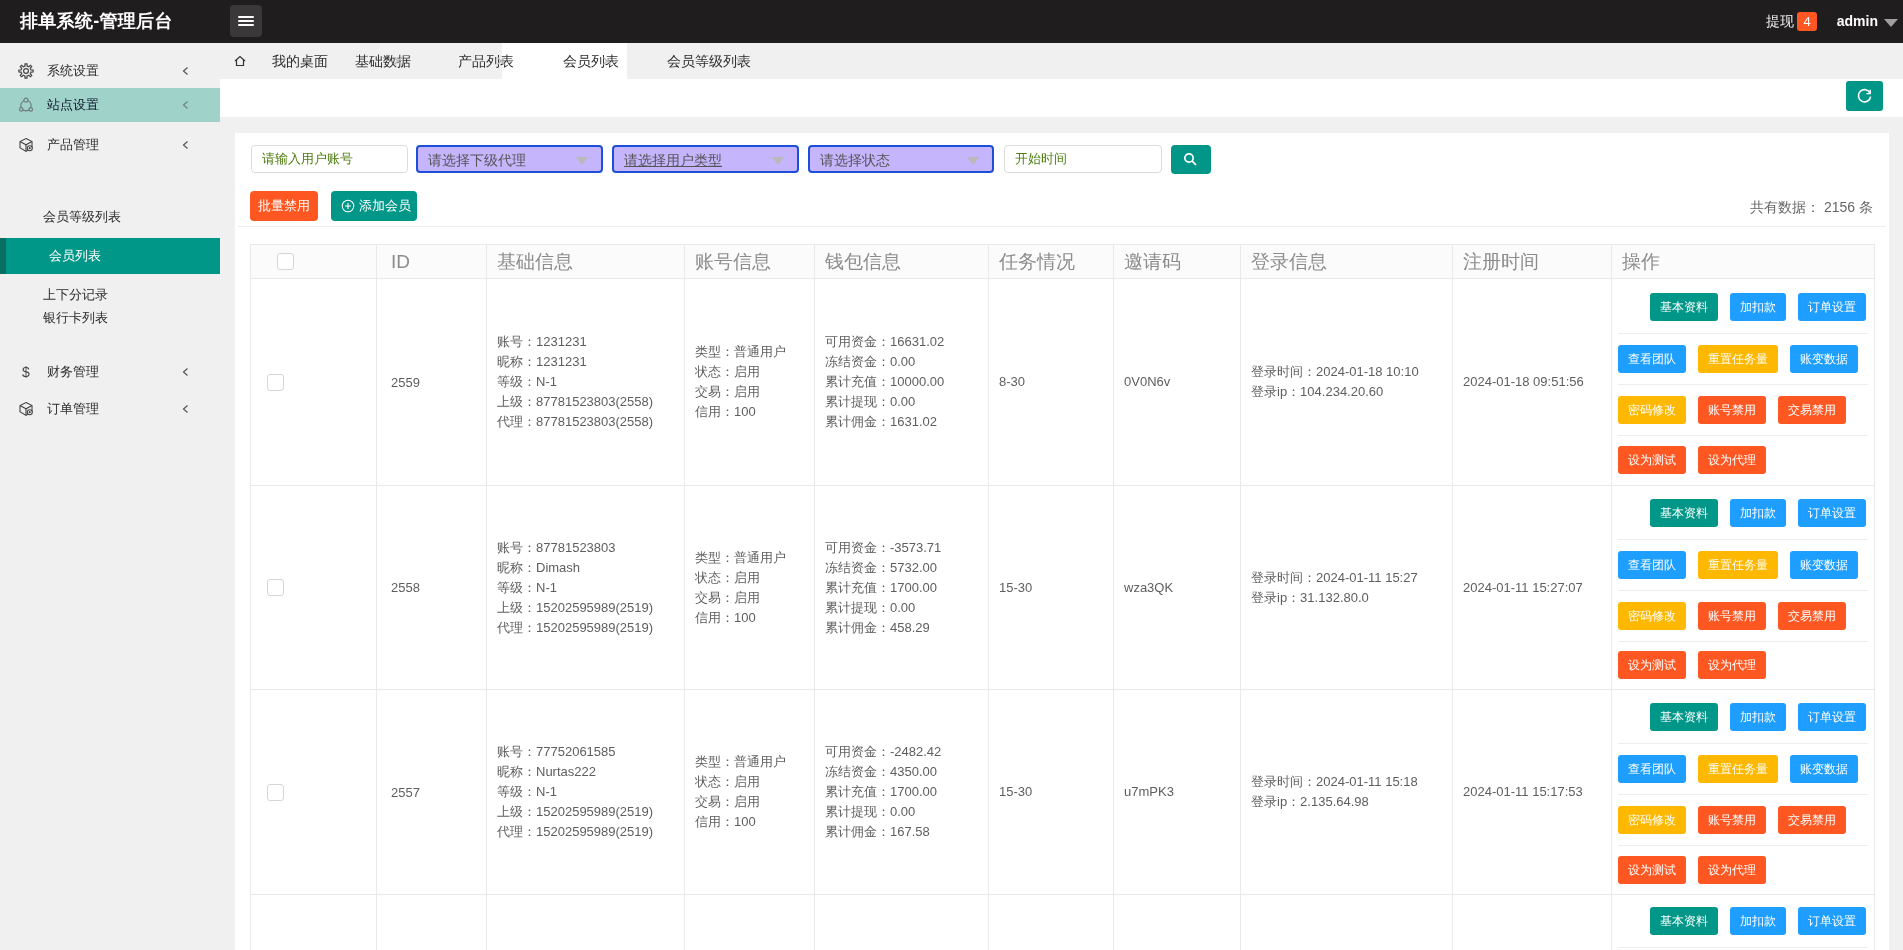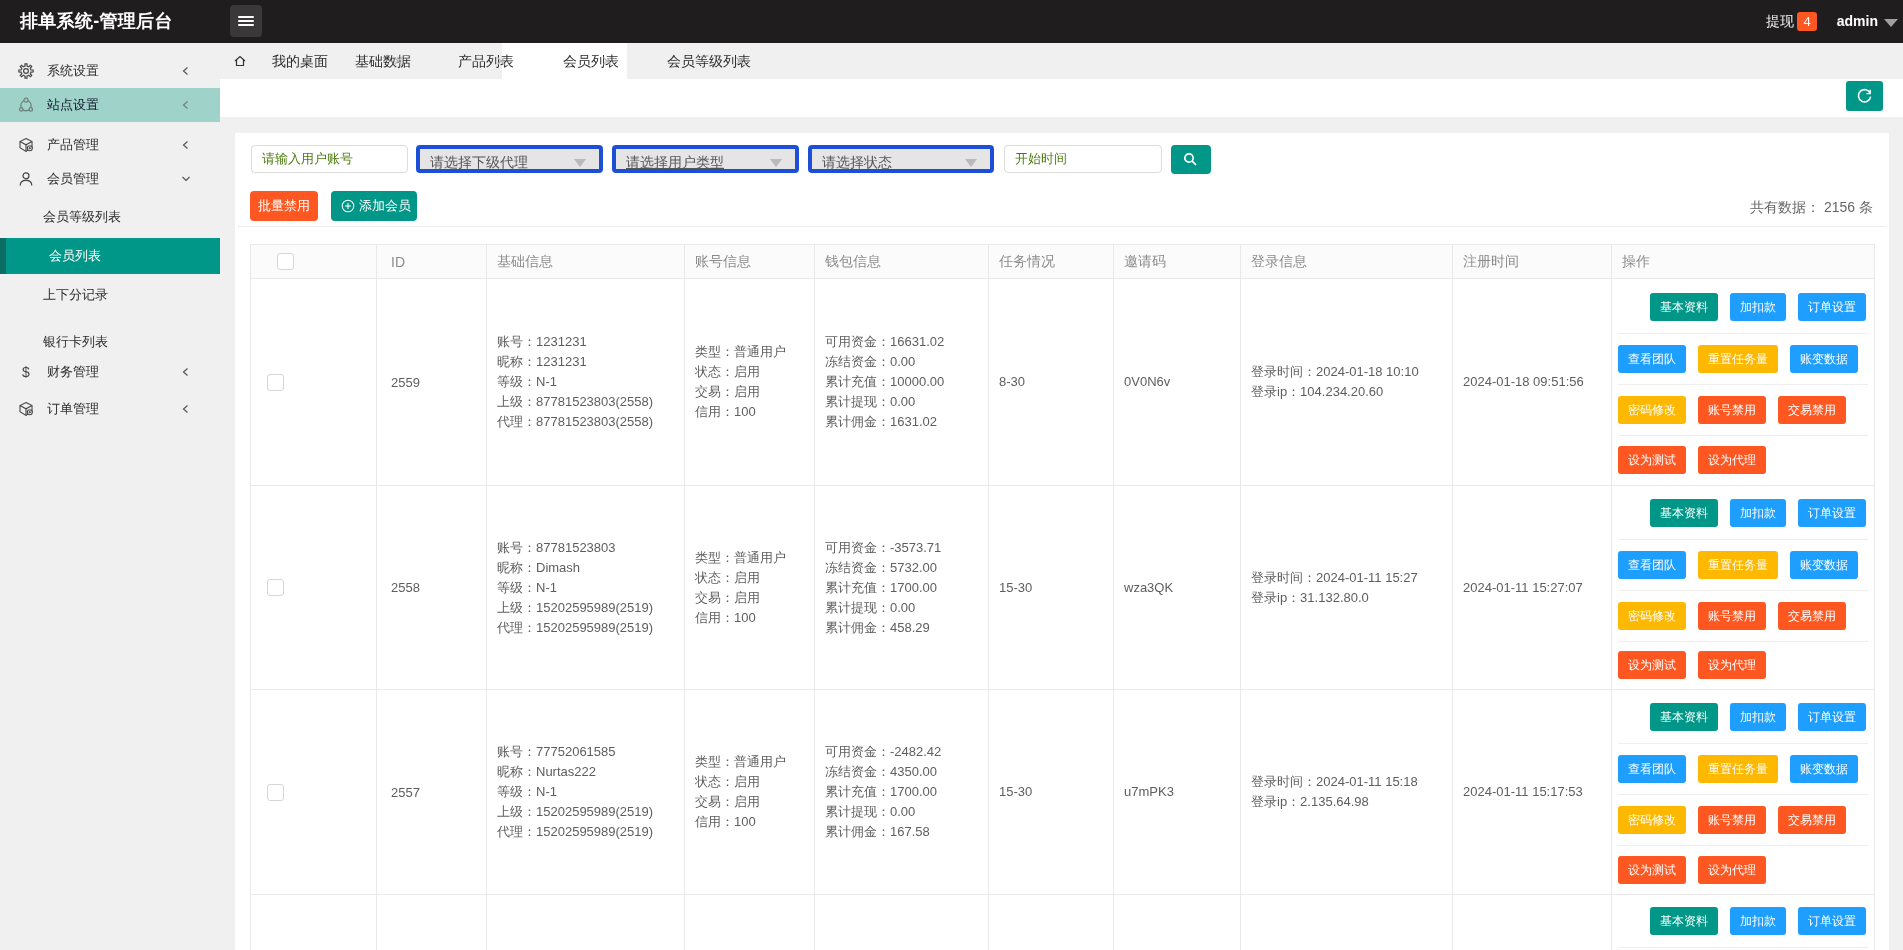--- a/index.html
+++ b/index.html
@@ -40,36 +40,36 @@
 
 
 .strip { position:absolute; left:220px; top:79px; width:1683px; height:38px; background:#fff; }
 .refreshbtn { position:absolute; left:1846px; top:81px; width:37px; height:30px; background:#009688; border-radius:3px; }
 .refreshbtn svg { position:absolute; left:10px; top:6px; }
 
 
 .panel { position:absolute; left:235px; top:133px; width:1654px; height:1100px; background:#fff; }
 
 .inp { position:absolute; top:12px; height:28px; border:1px solid #dcdcdc; border-radius:4px; background:#fff; font-size:13px; color:#4d7c0f; line-height:26px; padding-left:10px; }
-.sel { position:absolute; top:12px; height:28px; border:4px solid #1d4ed8; border-radius:4px; background:#e5e5e5; font-size:14px; color:#555; line-height:26px; padding-left:10px; }
+.sel { position:absolute; top:12px; height:28px; border:2px solid #1d4ed8; border-radius:4px; background:#c4b5fd; font-size:14px; color:#555; line-height:26px; padding-left:10px; }
 .sel::after { content:""; position:absolute; right:13px; top:10px; width:0; height:0; border-left:6.5px solid transparent; border-right:6.5px solid transparent; border-top:8px solid #b9b9b9; }
 .searchbtn { position:absolute; left:936px; top:12px; width:40px; height:29px; background:#009688; border-radius:4px; }
 .searchbtn svg { position:absolute; left:11px; top:6px; }
 
 .btn-dis { position:absolute; left:15px; top:58px; width:68px; height:30px; background:#ff5722; color:#fff; border-radius:4px; font-size:13px; text-align:center; line-height:30px; }
 .btn-add { position:absolute; left:96px; top:58px; width:86px; height:30px; background:#009688; color:#fff; border-radius:4px; font-size:13px; line-height:30px; }
 .btn-add svg { position:absolute; left:10px; top:8px; }
 .btn-add span { position:absolute; left:28px; }
 .total { position:absolute; right:16px; top:64px; font-size:14px; color:#666; line-height:20px; }
 .hdivider { position:absolute; left:3px; right:3px; top:93px; height:0; border-bottom:1px solid #eee; }
 
 
 table.grid { position:absolute; left:15px; top:111px; width:1624px; border-collapse:collapse; table-layout:fixed; }
 .grid th, .grid td { border:1px solid #e9e9e9; vertical-align:middle; padding:0; }
-.grid th { height:34px; background:#fbfbfb; font-weight:400; font-size:14px; color:#8c8c8c; text-align:left; padding-left:10px; }
+.grid th { height:34px; background:#fbfbfb; font-weight:400; font-size:19px; color:#8c8c8c; text-align:left; padding-left:10px; }
 .grid td { font-size:13px; color:#5e5e5e; }
 .grid td .lines { padding-left:10px; line-height:20px; }
 .cb { width:17px; height:17px; border:1px solid #d6d6d6; border-radius:3px; background:#fff; margin-left:16px; }
 .idtxt { padding-left:14px; }
 tr.r1 { height:207px; }
 tr.r2 { height:204px; }
 tr.r3 { height:205px; }
 tr.r4 { height:210px; }
 
 
@@ -129,40 +129,30 @@
         <path d="M2 4.6 L8 7.8 L14 4.6"></path>
         <path d="M8 7.8 L8 14.2"></path>
         <circle cx="11.8" cy="11.2" r="2.5" fill="#f0f0f0"></circle>
         <path d="M10.7 11.2 h2.2 M11.8 10.1 v2.2"></path>
       </svg>
     <span class="txt">产品管理</span>
     <svg class="chev" viewBox="0 0 12 12" fill="none" stroke="#555" stroke-width="1.2">
         <polyline points="7.5,2.5 3.5,6 7.5,9.5"></polyline>
       </svg>
   </div>
-  <div class="mi" style="top:117px;height:37px;">
-    <svg class="ico" viewBox="0 0 16 16" fill="none" stroke="#454545" stroke-width="1.2">
-        <circle cx="8" cy="4.8" r="3"></circle>
-        <path d="M2.2 14.6 C2.2 10.8 4.8 9.4 8 9.4 C11.2 9.4 13.8 10.8 13.8 14.6"></path>
-      </svg>
-    <span class="txt">会员管理</span>
-    <svg class="chev" viewBox="0 0 12 12" fill="none" stroke="#555" stroke-width="1.2">
-        <polyline points="2.5,4 6,7.5 9.5,4"></polyline>
-      </svg>
-  </div>
   <div class="mi sub" style="top:155px;height:37px;">
       <span class="txt">会员等级列表</span>
     </div>
   <div class="mi active" style="top:195px;height:36px;">
       <span class="txt">会员列表</span>
     </div>
   <div class="mi sub" style="top:233px;height:37px;">
       <span class="txt">上下分记录</span>
     </div>
-  <div class="mi sub" style="top:280px;height:37px;">
+  <div class="mi sub" style="top:256px;height:37px;">
       <span class="txt">银行卡列表</span>
     </div>
   <div class="mi" style="top:310px;height:37px;">
     <svg class="ico" viewBox="0 0 16 16">
         <text x="4" y="13" font-size="14" fill="#454545" font-family="Liberation Sans">$</text>
       </svg>
     <span class="txt">财务管理</span>
     <svg class="chev" viewBox="0 0 12 12" fill="none" stroke="#555" stroke-width="1.2">
         <polyline points="7.5,2.5 3.5,6 7.5,9.5"></polyline>
       </svg>

